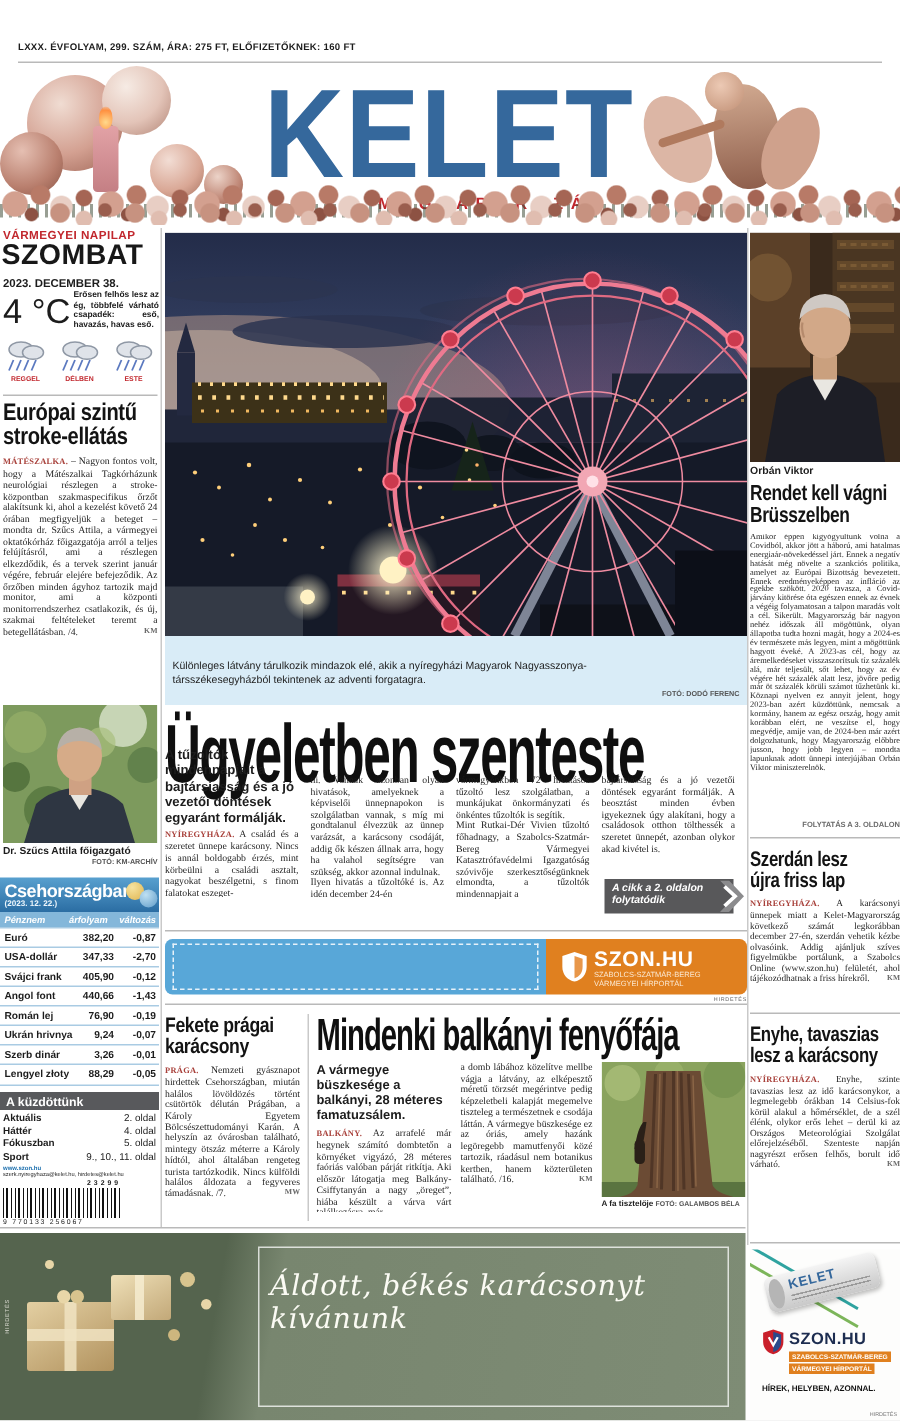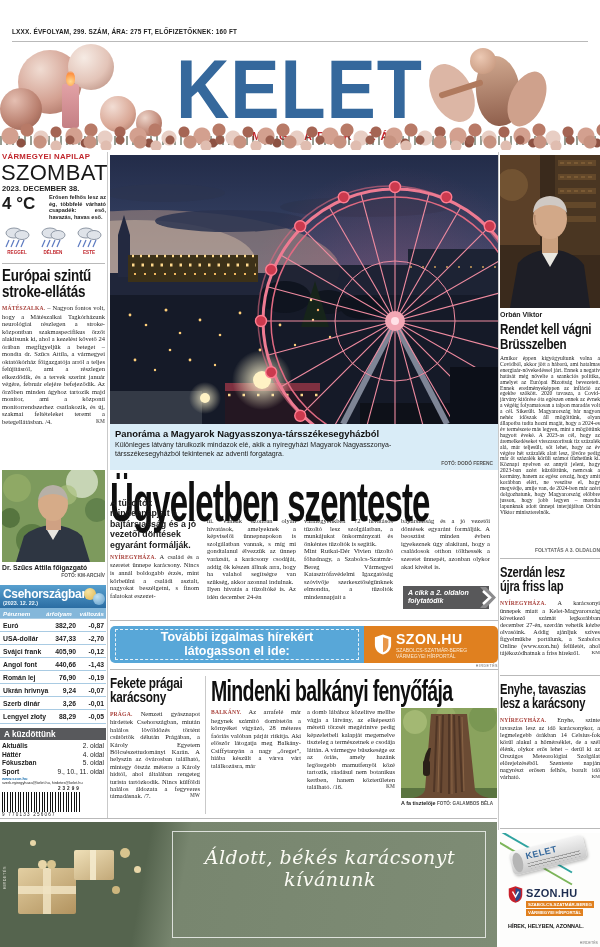--- a/index.html
+++ b/index.html
@@ -69,25 +69,25 @@
       radial-gradient(circle at 8px 10px,#c79280 0 6px,rgba(0,0,0,0) 7px),
       radial-gradient(circle at 24px 14px,#e0bdb0 0 5px,rgba(0,0,0,0) 6px),
       radial-gradient(circle at 38px 8px,#9a5e4e 0 4px,rgba(0,0,0,0) 5px);
       background-size:50px 20px;background-repeat:repeat-x"></div>
   </div>
 
   <div class="vrule" style="left:107px;top:152px;width:1px;height:666px"></div>
   <div class="vrule" style="left:498px;top:152px;width:1px;height:678px"></div>
 
   <div class="t" style="left:2px;top:152px;font-size:7.8px;font-weight:bold;color:#c1272d;letter-spacing:.3px">VÁRMEGYEI NAPILAP</div>
-  <div class="t" style="left:1px;top:160px;font-size:22px;font-weight:400;letter-spacing:.3px;color:#181818">SZOMBAT</div>
+  <div class="t" style="left:1px;top:160px;font-size:19px;font-weight:700;letter-spacing:.3px;color:#181818">SZOMBAT</div>
   <div class="t" style="left:2px;top:184px;font-size:7.6px;font-weight:bold">2023. DECEMBER 38.</div>
 
   <div class="t" style="left:2px;top:192px;width:104px;height:68px">
-    <div class="t" style="left:0;top:2px;font-size:17px;font-weight:bold">4 °C</div>
+    <div class="t" style="left:0;top:2px;font-size:23px;font-weight:normal">4 °C</div>
     <div class="t" style="left:47px;top:2px;width:57px;font-size:5.6px;font-weight:bold;line-height:1.2;text-align:justify">Erősen felhős lesz az ég, többfelé várható csapadék: eső, havazás, havas eső.</div>
     <div class="t" style="left:0;top:34px;width:104px;height:32px">
       <span class="wicon" style="left:1px">
         <svg width="28" height="22" viewBox="0 0 28 22">
             <g stroke="#8f98a5" stroke-width="1" fill="#dfe3e9">
               <ellipse cx="11" cy="7" rx="8" ry="5"></ellipse>
               <ellipse cx="19" cy="9" rx="7" ry="4.5"></ellipse>
             </g>
             <g stroke="#5b79c0" stroke-width="1.2">
               <line x1="6" y1="14" x2="3" y2="21"></line>
@@ -353,21 +353,20 @@
         <circle cx="285" cy="32" r="5.5" transform="rotate(270 285 166)"></circle>
           <circle cx="285" cy="32" r="5.5" transform="rotate(292.5 285 166)"></circle>
         <circle cx="285" cy="32" r="5.5" transform="rotate(315 285 166)"></circle>
           <circle cx="285" cy="32" r="5.5" transform="rotate(337.5 285 166)"></circle>
       </g>
       <rect x="340" y="212" width="48" height="57" fill="#0c0f18"></rect>
     </svg>
   </div>
 
   <div class="t" style="left:110px;top:424px;width:388px;height:46px;background:#d9ecf7">
-    <div class="t" style="left:5px;top:4px;font-size:9.4px;font-weight:800;color:#111">Panoráma a Magyarok Nagyasszonya-társszékesegyházból</div>
     <div class="t" style="left:5px;top:17px;width:340px;font-size:7px;line-height:1.25;color:#222">Különleges látvány tárulkozik mindazok elé, akik a nyíregyházi Magyarok Nagyasszonya-társszékesegyházból tekintenek az adventi forgatagra.</div>
     <div class="t" style="right:5px;bottom:4px;font-size:4.8px;font-weight:bold;color:#555">FOTÓ: DODÓ FERENC</div>
   </div>
 
   <div class="t nowrap" style="left:110px;top:470px;font-size:55px;font-weight:900;letter-spacing:-1.5px;color:#0f0f0f;transform:scaleX(.6)">Ügyeletben szenteste</div>
 
   <div class="t" style="left:110px;top:498px;width:89px;height:100px;overflow:hidden">
     <div style="font-size:8.8px;font-weight:bold;line-height:1.18;margin-bottom:3px">A tűzoltók mindennapjait a bajtársiasság és a jó vezetői döntések egyaránt formálják.</div>
     <div class="serif" style="font-size:6.5px;line-height:7.6px"><span class="loc">NYÍREGYHÁZA.</span> <span>A család és a szeretet ünnepe karácsony. Nincs is annál boldogabb érzés, mint körbeülni a családi asztalt, nagyokat beszélgetni, s finom falatokat eszeget-</span></div>
   </div>
@@ -383,22 +382,20 @@
       <polygon points="0,0 10,10.5 0,21 6,21 16,10.5 6,0" fill="#8b8b8d"></polygon>
       <polyline points="3,4 10,10.5 3,17" stroke="#fff" stroke-width="2.5" fill="none"></polyline>
     </svg>
   </div>
 
   <div class="rule" style="left:110px;top:620px;width:388px;height:1px"></div>
 
   <div class="t" style="left:110px;top:626px;width:388px;height:37px">
     <div class="t" style="left:0;top:0;width:254px;height:37px;background:#58a7d8;border-radius:5px 0 0 5px">
       <div class="t" style="left:5px;top:3px;right:5px;bottom:3px;border:1px dashed rgba(255,255,255,.85)"></div>
-      <div class="t cond" style="left:0;top:5px;width:254px;text-align:center;font-size:12.5px;font-weight:bold;color:#fff;line-height:1.1;transform:none">További izgalmas hírekért
-látogasson el ide:</div>
     </div>
     <div class="t" style="left:254px;top:0;width:134px;height:37px;background:#e0801f;border-radius:0 5px 5px 0">
       <svg class="t" style="left:10px;top:7px" width="18" height="23" viewBox="0 0 20 24">
         <path d="M10 1 L19 4 V12 C19 18 15 22 10 23 C5 22 1 18 1 12 V4 Z" fill="#fff"></path>
         <path d="M10 4 L16 6 V12 C16 16.5 13.5 19.5 10 20.5 Z" fill="#e8974a"></path>
       </svg>
       <div class="t" style="left:32px;top:5px;font-size:14px;font-weight:bold;color:#fff;letter-spacing:.5px">SZON.HU</div>
       <div class="t" style="left:32px;top:21px;font-size:5px;color:#fbe8d2">SZABOLCS-SZATMÁR-BEREG</div>
       <div class="t" style="left:32px;top:27px;font-size:5px;color:#fbe8d2">VÁRMEGYEI HÍRPORTÁL</div>
     </div>
@@ -410,20 +407,21 @@
 karácsony</div>
   <div class="t serif" style="left:110px;top:710px;width:90px;height:104px;font-size:6.5px;line-height:7.4px;overflow:hidden">
     <span class="loc">PRÁGA.</span>
     <span>Nemzeti gyásznapot hirdettek Csehországban, miután halálos lövöldözés történt csütörtök délután Prágában, a Károly Egyetem Bölcsészettudományi Karán. A helyszín az óvárosban található, mintegy ötszáz méterre a Károly hídtól, ahol általában rengeteg turista tartózkodik. Nincs külföldi halálos áldozata a fegyveres támadásnak. /7.</span>
     <span class="sign" style="float:right;font-size:5.2px">MW</span>
   </div>
   <div class="vrule" style="left:205px;top:676px;width:1px;height:138px"></div>
 
   <div class="t nowrap" style="left:211px;top:674px;font-size:30px;font-weight:900;letter-spacing:-1px;color:#0f0f0f;transform:scaleX(.65)">Mindenki balkányi fenyőfája</div>
   <div class="t" style="left:211px;top:708px;width:90px;height:100px;overflow:hidden">
+    <div style="font-size:8.6px;font-weight:bold;line-height:1.18;margin-bottom:3px">A vármegye büszkesége a balkányi, 28 méteres famatuzsálem.</div>
     <div class="serif" style="font-size:6.5px;line-height:7.5px"><span class="loc">BALKÁNY.</span> <span>Az arrafelé már hegynek számító dombtetőn a környéket vigyázó, 28 méteres faóriás valóban párját ritkítja. Aki először látogatja meg Balkány-Csiffytanyán a nagy „öreget”, hiába készült a várva várt találkozásra, már</span></div>
   </div>
   <div class="t serif" style="left:307px;top:708px;width:88px;height:100px;overflow:hidden;font-size:6.5px;line-height:7.5px">
     <span>a domb lábához közelítve mellbe vágja a látvány, az elképesztő méretű törzsét megérintve pedig képzeletbeli kalapját megemelve tiszteleg a természetnek e csodája láttán. A vármegye büszkesége ez az óriás, amely hazánk legöregebb mamutfenyői közé tartozik, ráadásul nem botanikus kertben, hanem közterületen található. /16.</span>
     <span class="sign" style="float:right;font-size:5.2px">KM</span>
   </div>
 
   <div class="t" style="left:401px;top:708px;width:96px;height:90px;overflow:hidden">
     <svg width="96" height="90" viewBox="0 0 96 90">
       <rect width="96" height="90" fill="#8aa35e"></rect>
@@ -513,17 +511,17 @@
       <div class="ball" style="left:29px;top:-8px;width:9px;height:9px;background:#d8c48e"></div>
     </div>
     <div class="t" style="left:74px;top:28px;width:40px;height:30px;background:linear-gradient(150deg,#efe0b8,#c2a878);border-radius:2px">
       <div class="t" style="left:16px;top:0;width:6px;height:30px;background:#f6ecd0;opacity:.85"></div>
     </div>
     <div class="ball" style="left:120px;top:26px;width:10px;height:10px;background:#d8c48e"></div>
     <div class="ball" style="left:134px;top:44px;width:7px;height:7px;background:#e8d6a8"></div>
     <div class="ball" style="left:112px;top:64px;width:8px;height:8px;background:#cdb67e"></div>
     <div class="ball" style="left:30px;top:18px;width:6px;height:6px;background:#e8d6a8"></div>
     <div class="t" style="left:172px;top:9px;width:312px;height:105px;border:1px solid rgba(255,255,255,.75)"></div>
-    <div class="t" style="left:180px;top:24px;width:300px;text-align:center;font-family:'DejaVu Serif',serif;font-style:italic;font-size:19px;color:#fbfbf4;letter-spacing:.5px">Áldott, békés karácsonyt kívánunk</div>
+    <div class="t" style="left:180px;top:24px;width:300px;font-family:'DejaVu Serif',serif;font-style:italic;font-size:19px;color:#fbfbf4;letter-spacing:.5px">Áldott, békés karácsonyt kívánunk</div>
     <div class="t vert" style="left:3px;top:44px;color:#d9d9d0">HIRDETÉS</div>
   </div>
 
 </div>
 
 </body></html>

